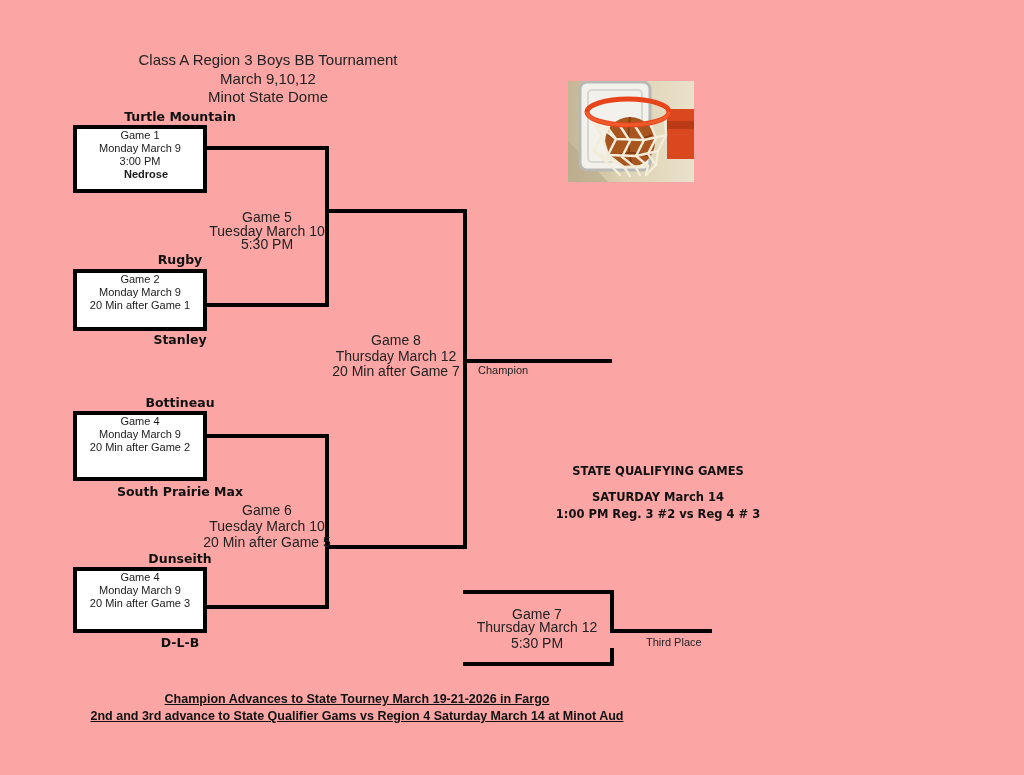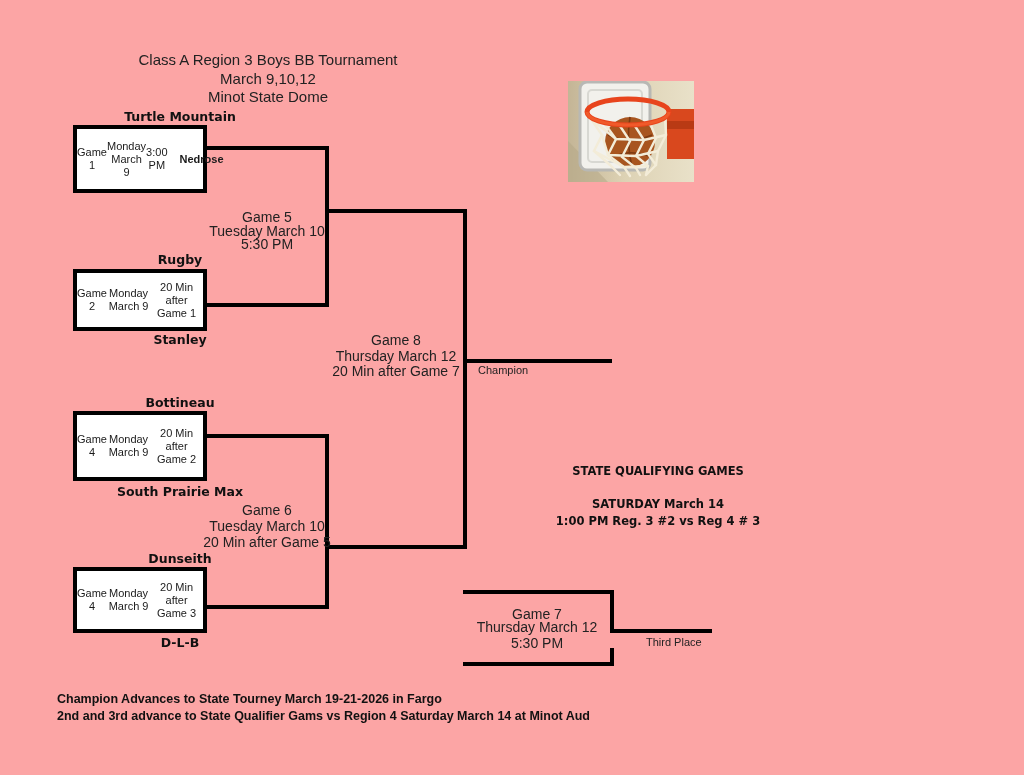--- a/index.html
+++ b/index.html
@@ -8,42 +8,42 @@
 
   
   .title-block{position:absolute;left:118px;top:51px;width:300px;text-align:center;
                font-size:15px;line-height:18.5px;color:#222;}
 
   
   .bline{position:absolute;background:#000;}
 
   
   .gbox{position:absolute;left:73px;width:126px;border:4px solid #000;
-        display:flex;flex-direction:row;justify-content:flex-start;align-items:center;
+        display:flex;flex-direction:column;justify-content:flex-start;align-items:center;
         font-size:11px;line-height:13px;text-align:center;background:#fff;}
   .gbox .bold{font-weight:bold;margin-left:12px;}
 
   
   .gtext{position:absolute;width:150px;text-align:center;font-size:14px;color:#222;}
 
   
   .team{position:absolute;left:73px;width:134px;text-align:center;
         font-family:"DejaVu Sans",sans-serif;font-weight:bold;font-size:12.5px;color:#111;margin-left:40px;}
 
   .small-label{position:absolute;font-size:11px;color:#222;margin-left:10px;}
 
   
   .state-block{position:absolute;left:528px;top:463px;width:260px;text-align:center;
                font-family:"DejaVu Sans",sans-serif;font-weight:bold;font-size:11.5px;
                color:#111;line-height:17.5px;}
-  .state-block .heading{margin-bottom:15px;}
+  .state-block .heading{margin-bottom:8px;}
 
   
-  .footer{position:absolute;left:57px;top:691px;width:600px;text-align:left;
-          font-weight:bold;font-size:12.5px;line-height:17px;color:#111;}
+  .footer{position:absolute;left:57px;top:691px;width:600px;text-align:center;
+          font-weight:bold;font-size:12.5px;line-height:17px;color:#111;text-decoration:underline;}
 
   
   .photo{position:absolute;left:568px;top:81px;width:126px;height:101px;}
 </style>
 </head>
 <body>
 
 <div id="page">
 
   <div class="title-block">

